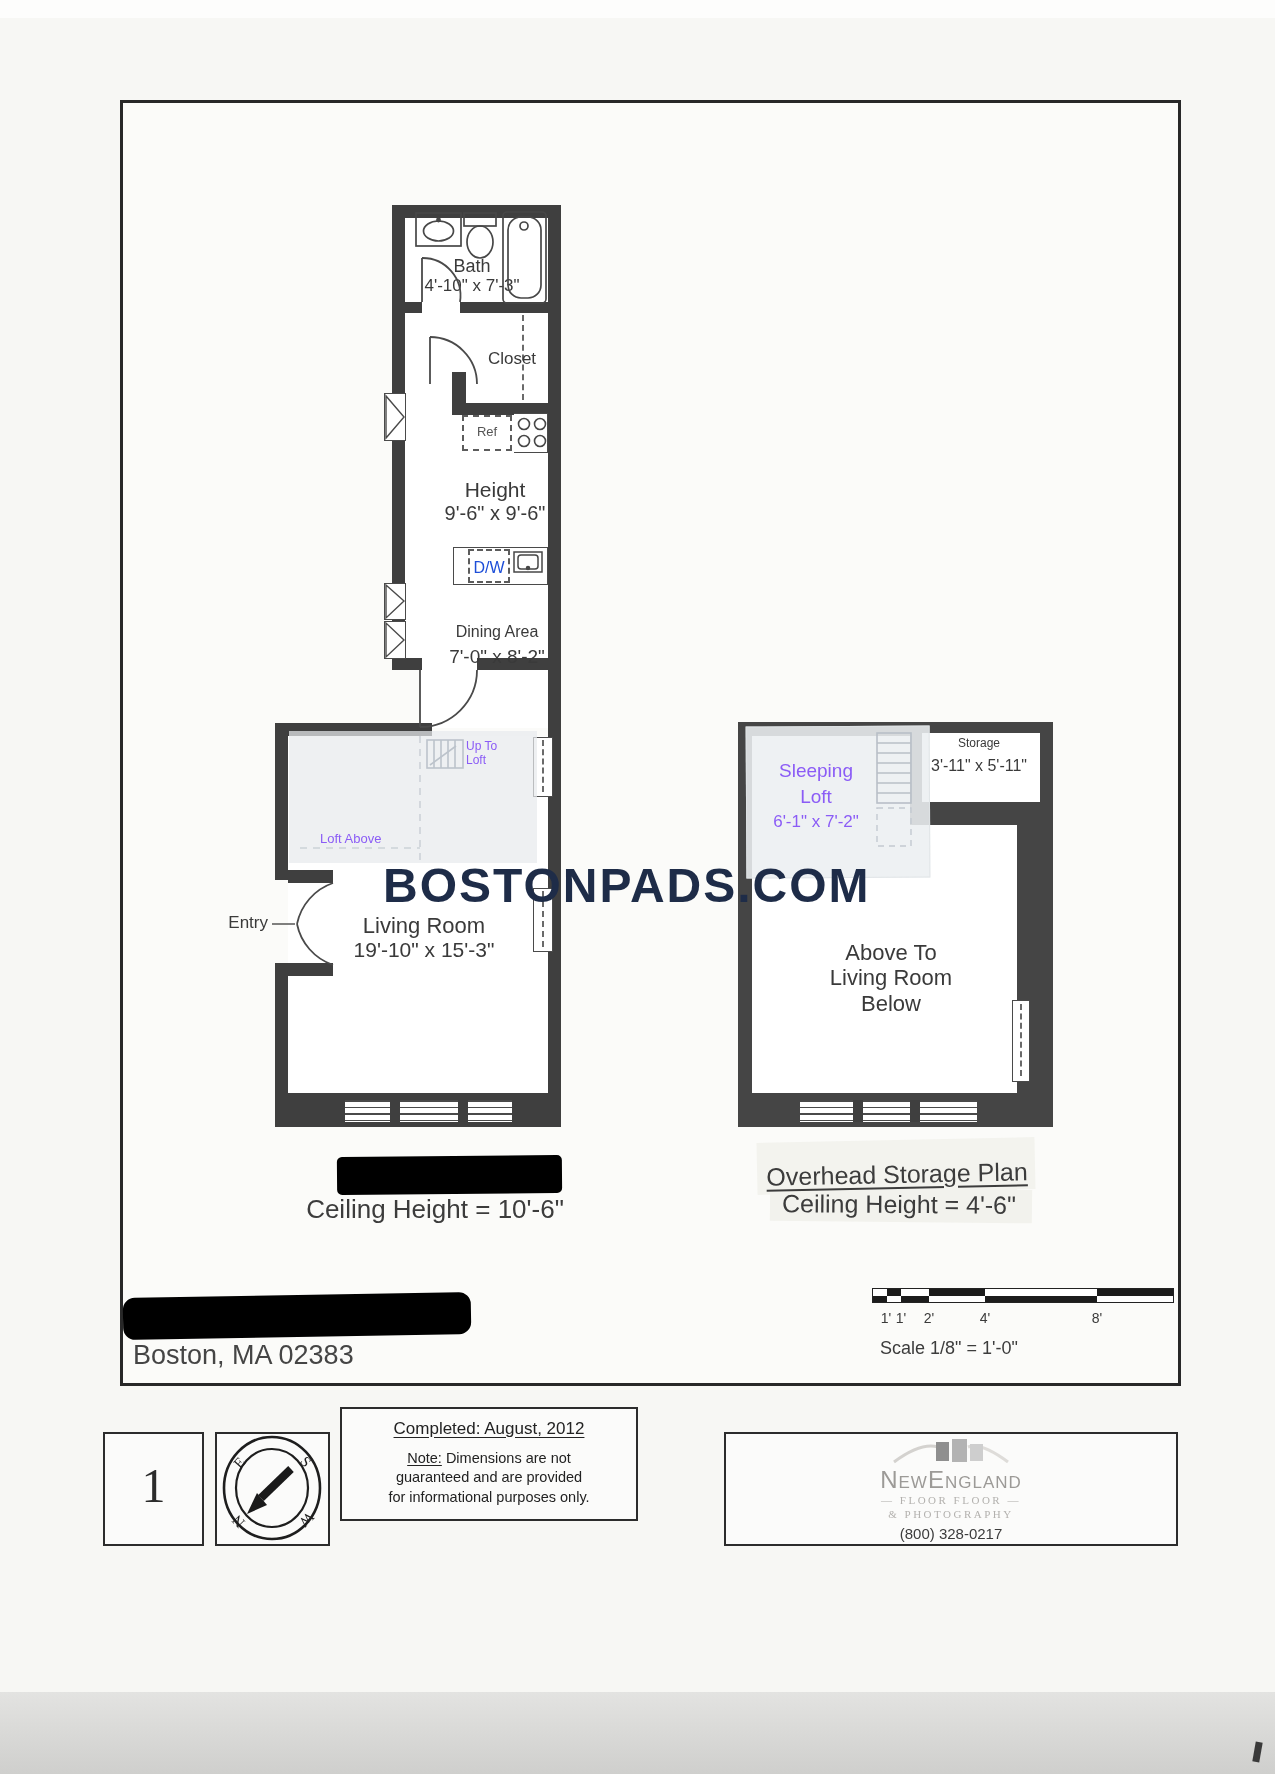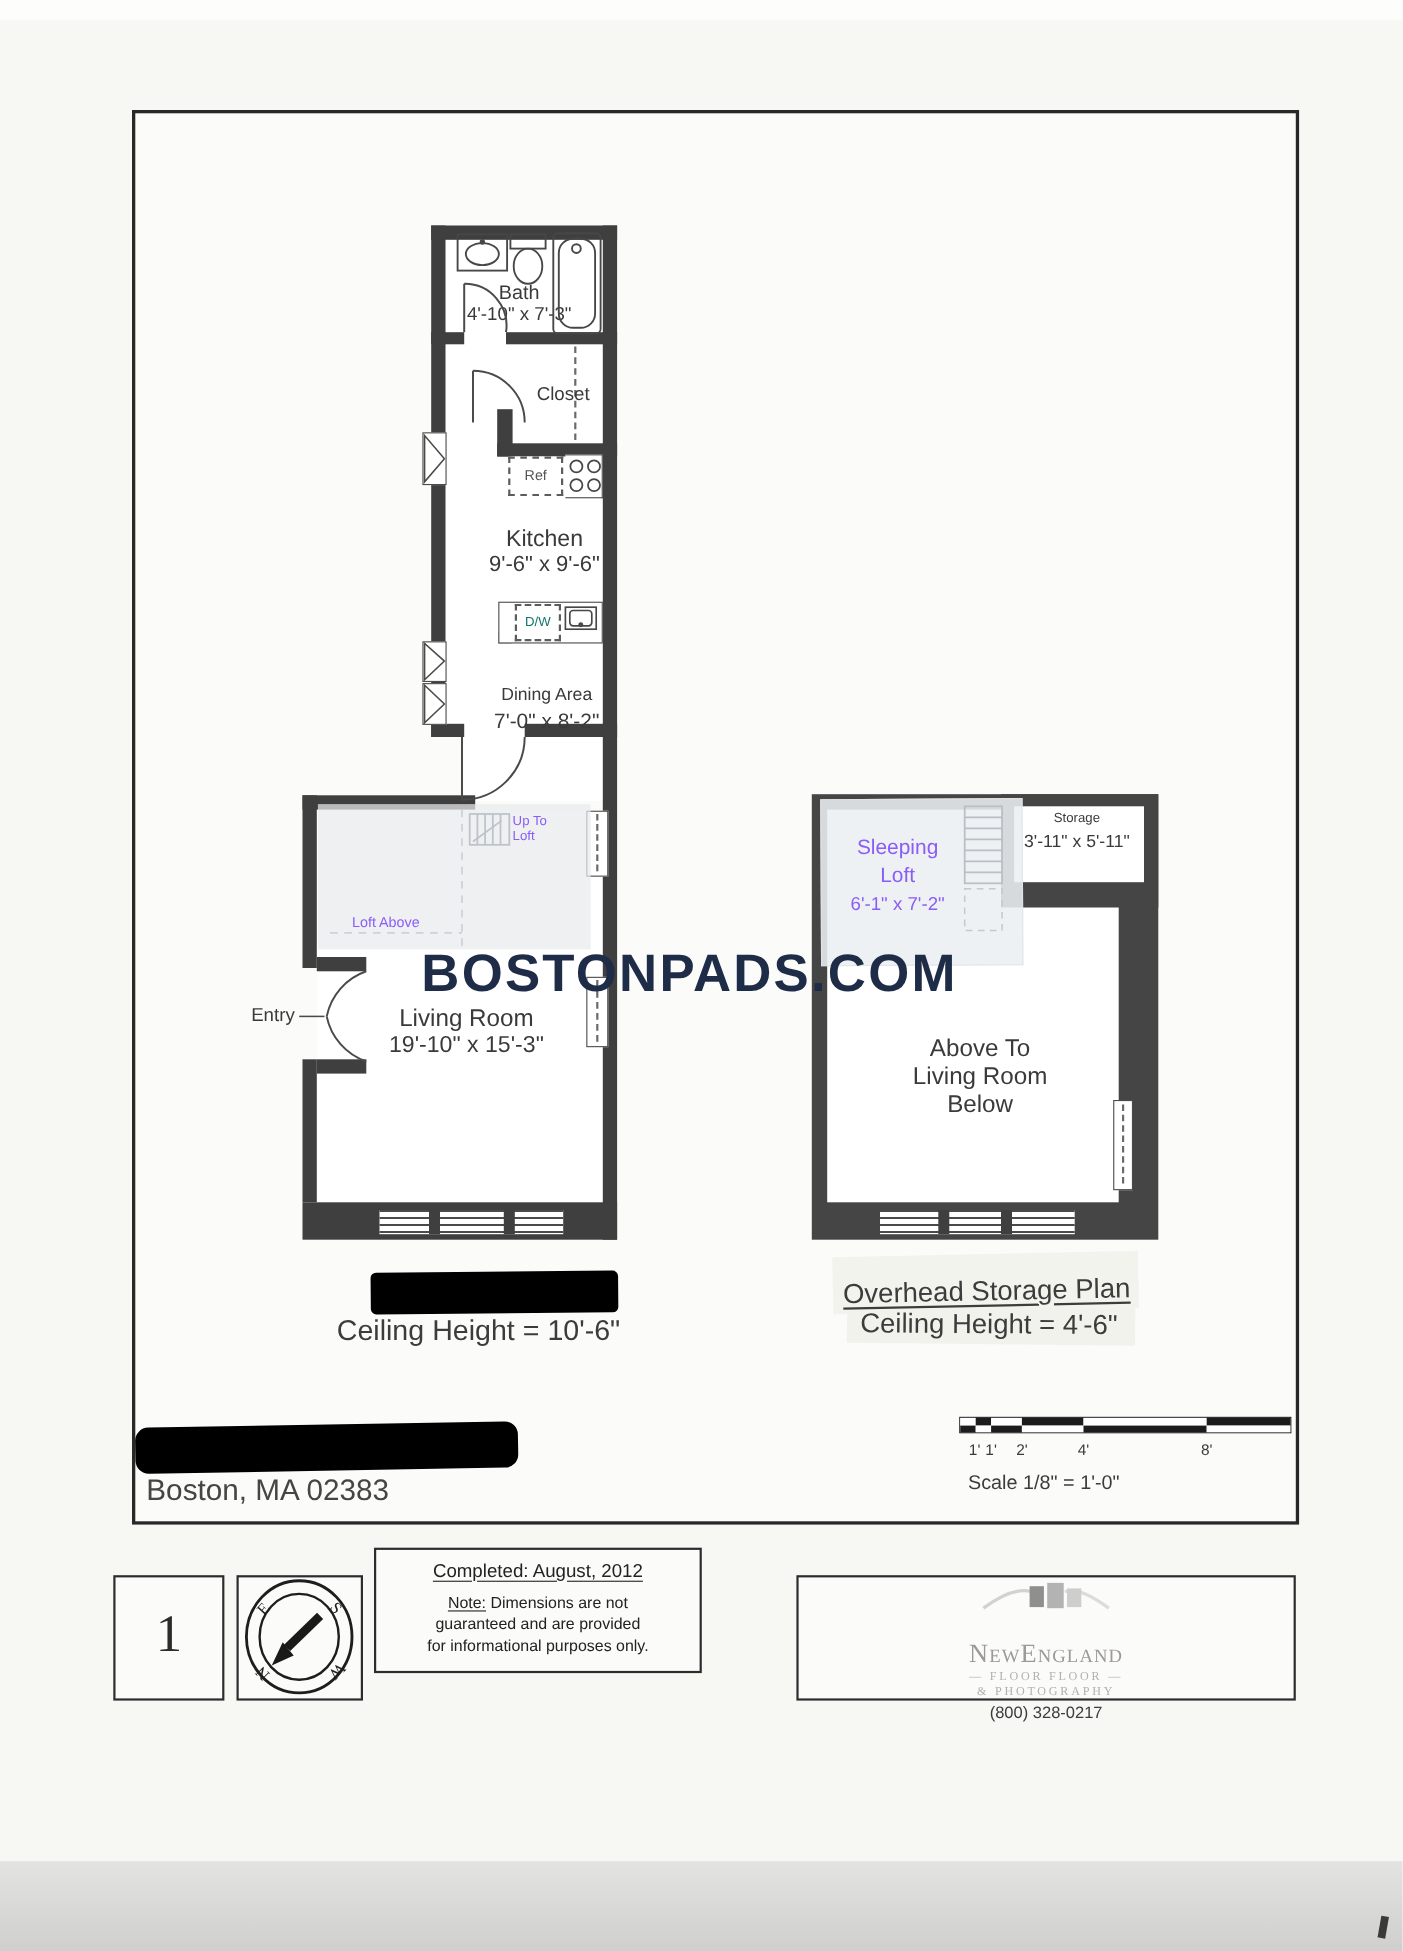--- a/index.html
+++ b/index.html
@@ -151,23 +151,23 @@
     <line x1="877" y1="783" x2="911" y2="783"></line>
       <line x1="877" y1="793" x2="911" y2="793"></line>
   </g>
   <rect x="877" y="808" width="34" height="38" fill="none" stroke="#c3c9d1" stroke-width="1.4" stroke-dasharray="6 5"></rect>
 </svg>
 
 <div class="lbl c" style="left:472px;top:256px;font-size:18px;">Bath</div>
 <div class="lbl c" style="left:472px;top:276px;font-size:17px;">4'-10" x 7'-3"</div>
 <div class="lbl c" style="left:512px;top:349px;font-size:17px;">Closet</div>
 <div class="lbl c" style="left:487px;top:425px;font-size:13px;color:#555;">Ref</div>
-<div class="lbl c" style="left:495px;top:478px;font-size:21px;">Kitchen</div>
+<div class="lbl c" style="left:495px;top:478px;font-size:21px;">Height</div>
 <div class="lbl c" style="left:495px;top:502px;font-size:20px;">9'-6" x 9'-6"</div>
-<div class="lbl c" style="left:489px;top:559px;font-size:12px;color:#0f766e;">D/W</div>
+<div class="lbl c" style="left:489px;top:559px;font-size:16px;color:#1d4ed8;">D/W</div>
 <div class="lbl c" style="left:497px;top:623px;font-size:16px;">Dining Area</div>
 <div class="lbl c" style="left:497px;top:646px;font-size:19px;">7'-0" x 8'-2"</div>
 <div class="lbl" style="left:212px;top:913px;width:56px;text-align:right;font-size:17px;">Entry</div>
 <div class="lbl c" style="left:424px;top:913px;font-size:22px;">Living Room</div>
 <div class="lbl c" style="left:424px;top:938px;font-size:21px;">19'-10" x 15'-3"</div>
 <div class="lbl faint" style="left:466px;top:740px;font-size:12px;z-index:6;">
   <div>Up To</div>
   <div>Loft</div>
 </div>
 <div class="lbl faint" style="left:320px;top:832px;font-size:13px;z-index:6;">Loft Above</div>
@@ -265,18 +265,18 @@
 
 <div class="fbox" style="left:724px;top:1432px;width:454px;height:114px;">
   <div class="abs" style="left:0;top:4px;width:100%;text-align:center;">
     <svg width="150" height="26" viewBox="0 0 150 26" style="position:relative;display:inline-block;left:auto;top:auto;">
       <path d="M18,24 Q45,4 62,9" fill="none" stroke="#d4d2cf" stroke-width="3"></path>
       <path d="M132,24 Q105,4 92,9" fill="none" stroke="#dedcd9" stroke-width="3"></path>
       <rect x="60" y="4" width="13" height="19" fill="#8f8f8f"></rect>
       <rect x="76" y="1" width="15" height="23" fill="#b3b3b3"></rect>
       <rect x="94" y="6" width="13" height="17" fill="#cecece"></rect>
     </svg>
-    <div class="lbl" style="position:static;display:block;font-family:Liberation Serif, serif;font-variant:small-caps;font-size:24px;letter-spacing:1px;color:#9c9a97;line-height:1;margin-top:23px;">NewEngland</div>
+    <div class="lbl" style="position:static;display:block;font-family:Liberation Sans, sans-serif;font-variant:small-caps;font-size:24px;letter-spacing:1px;color:#9c9a97;line-height:1;">NewEngland</div>
     <div class="lbl" style="position:static;display:block;font-family:'Liberation Serif',serif;font-size:11px;letter-spacing:2.5px;color:#b3b1ae;margin-top:2px;">— FLOOR FLOOR —</div>
     <div class="lbl" style="position:static;display:block;font-family:'Liberation Serif',serif;font-size:11px;letter-spacing:2.5px;color:#b3b1ae;margin-top:1px;">&amp; PHOTOGRAPHY</div>
     <div class="lbl" style="position:static;display:block;font-size:15px;color:#3c3c3c;margin-top:5px;">(800) 328-0217</div>
   </div>
 </div>
 
 </body></html>

